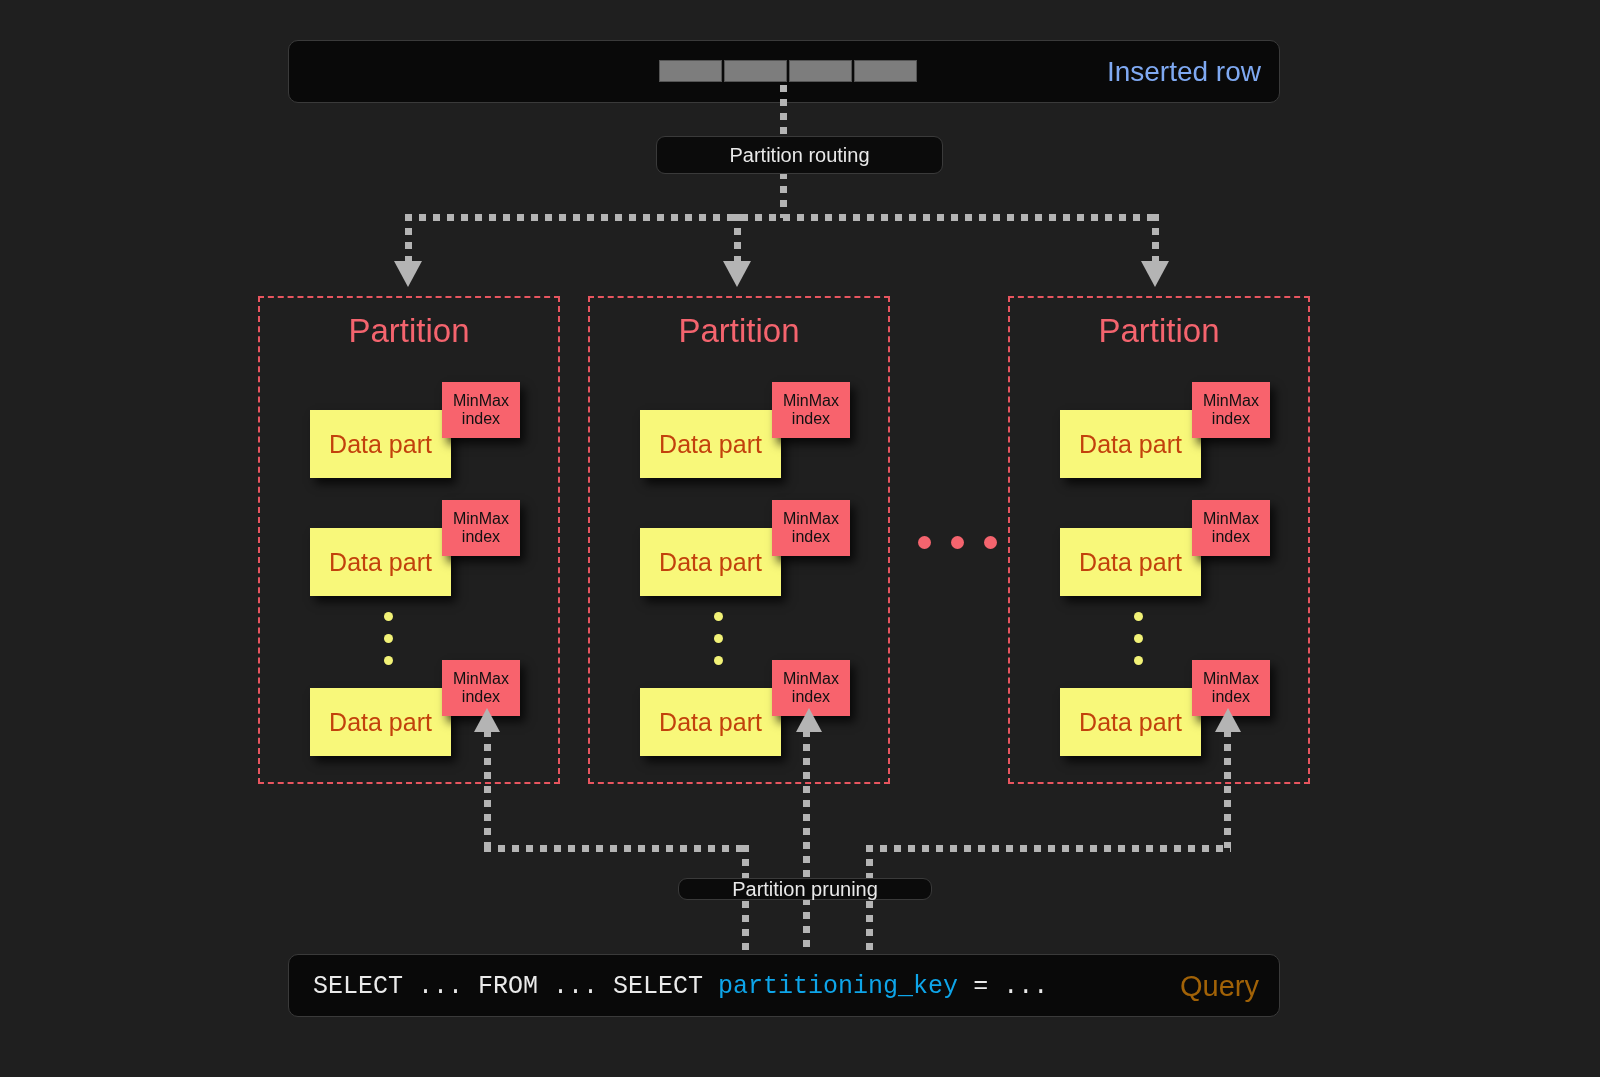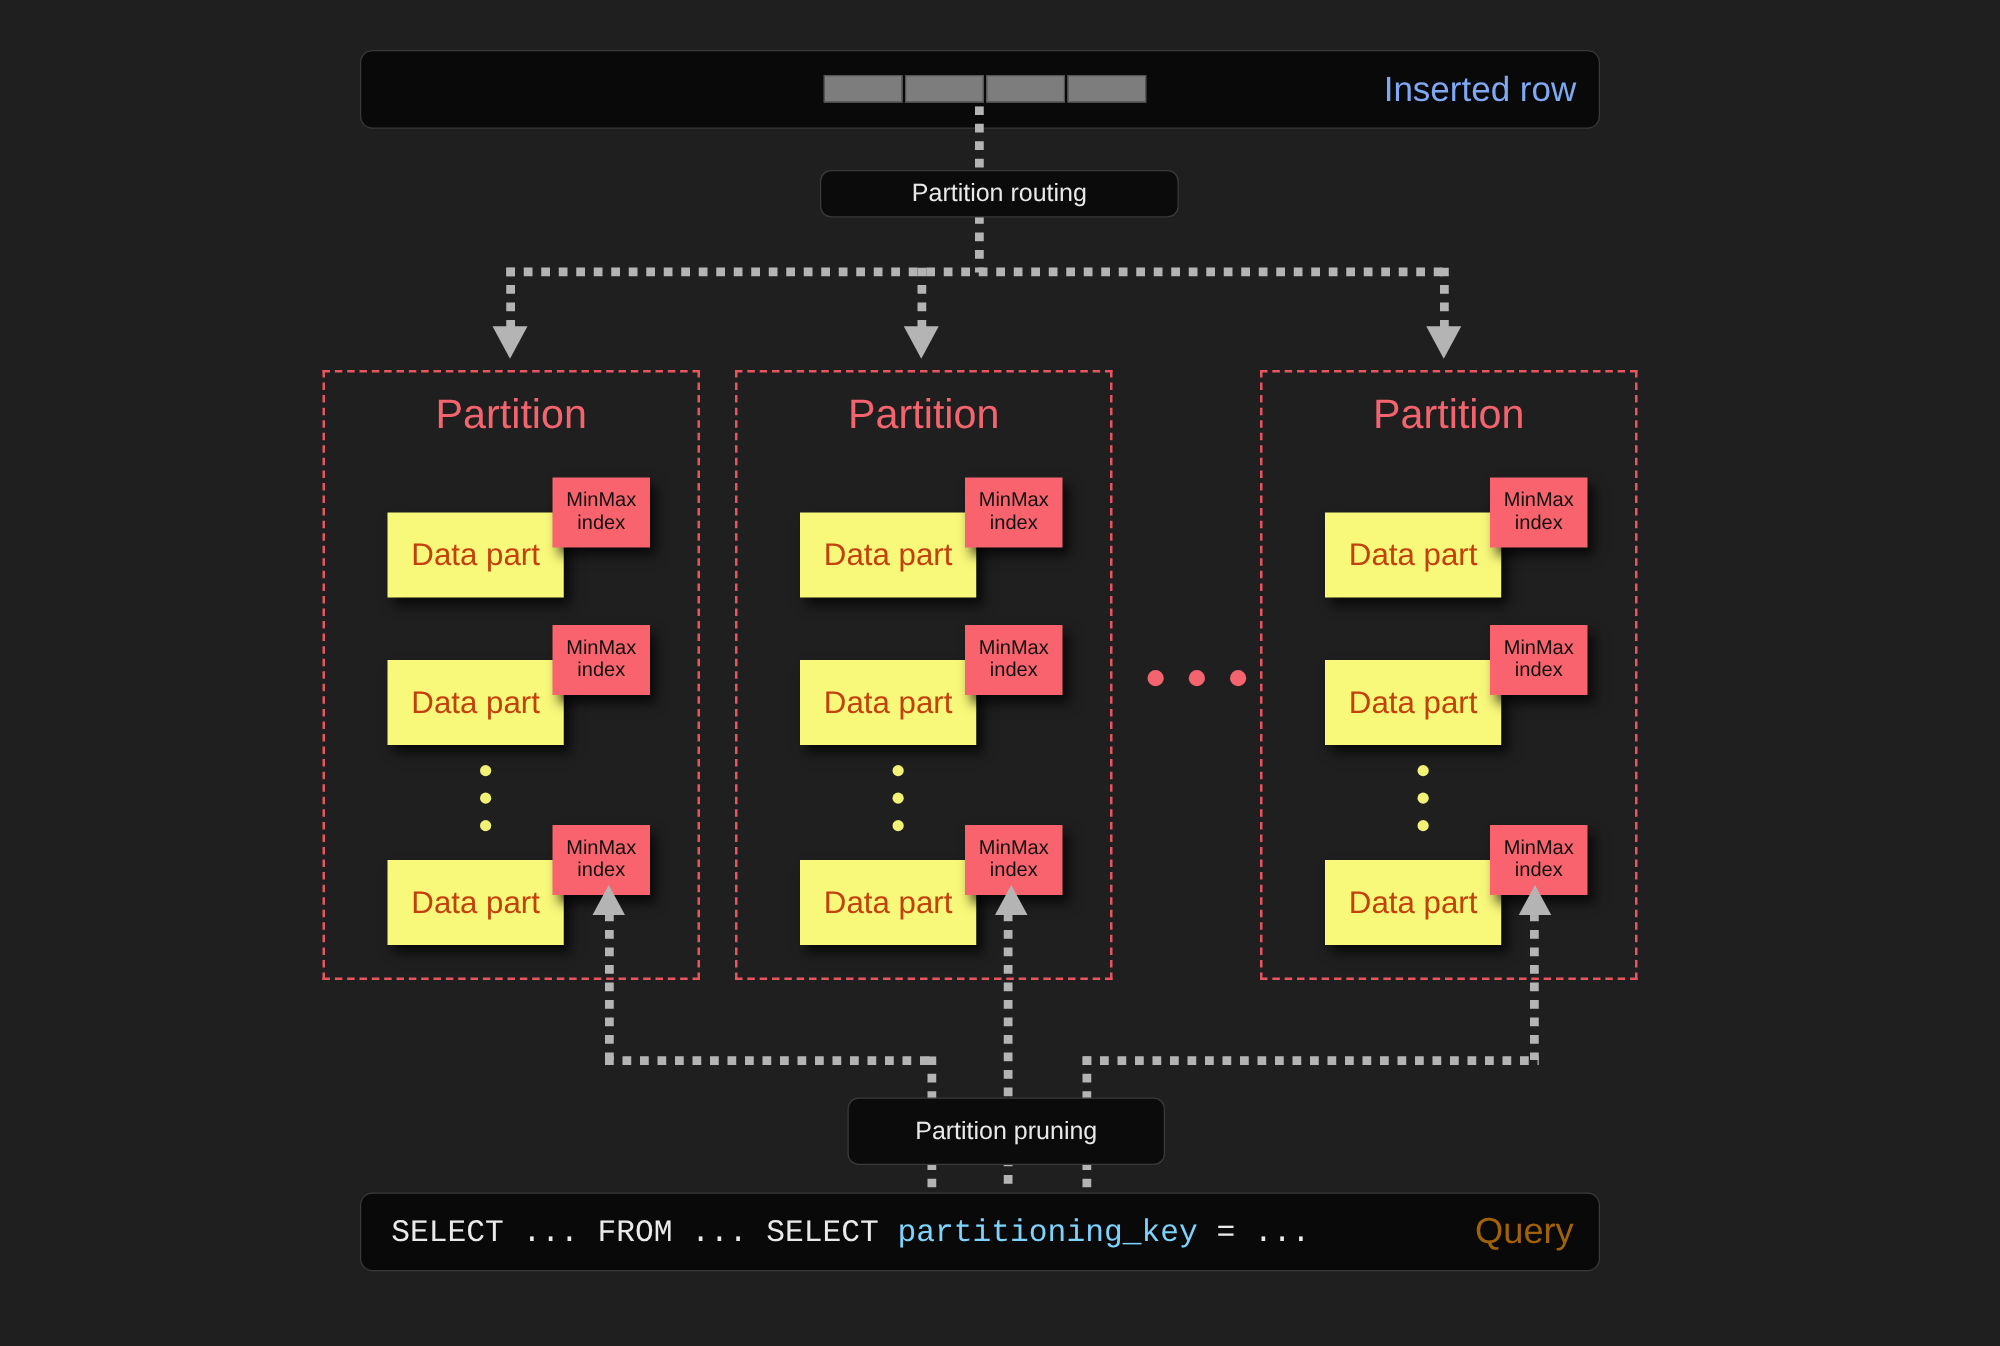--- a/index.html
+++ b/index.html
@@ -43,32 +43,32 @@
     background:#0b0b0b;
     border:1px solid #3a3a3a;
     border-radius:9px;
     color:#e9e9e9;
     font-size:20px;
     display:flex;align-items:center;justify-content:center;
     box-sizing:border-box;
     z-index:6;
   }
   #routing-pill{left:656px;top:136px;width:287px;height:38px;}
-  #pruning-pill{left:678px;top:878px;width:254px;height:54px;}
+  #pruning-pill{left:678px;top:878px;width:254px;height:22px;}
 
   
   #query-bar{
     left:288px;top:954px;width:992px;height:63px;
   }
   #query-text{
     position:absolute;left:24px;top:50%;transform:translateY(-50%);
     font-family:"Liberation Mono", monospace;
     font-size:25px;color:#eaeaea;white-space:pre;letter-spacing:0px;
   }
-  #query-text .key{color:#7dd3fc;margin-top:48px;}
+  #query-text .key{color:#0ea5e9;margin-top:48px;}
   #query-label{
     position:absolute;right:20px;top:50%;transform:translateY(-50%);
     color:#a16207;font-size:29px;white-space:nowrap;
   }
 
   
   .partition{
     position:absolute;
     top:296px;width:302px;height:488px;
     border:2px dashed #e8555f;

